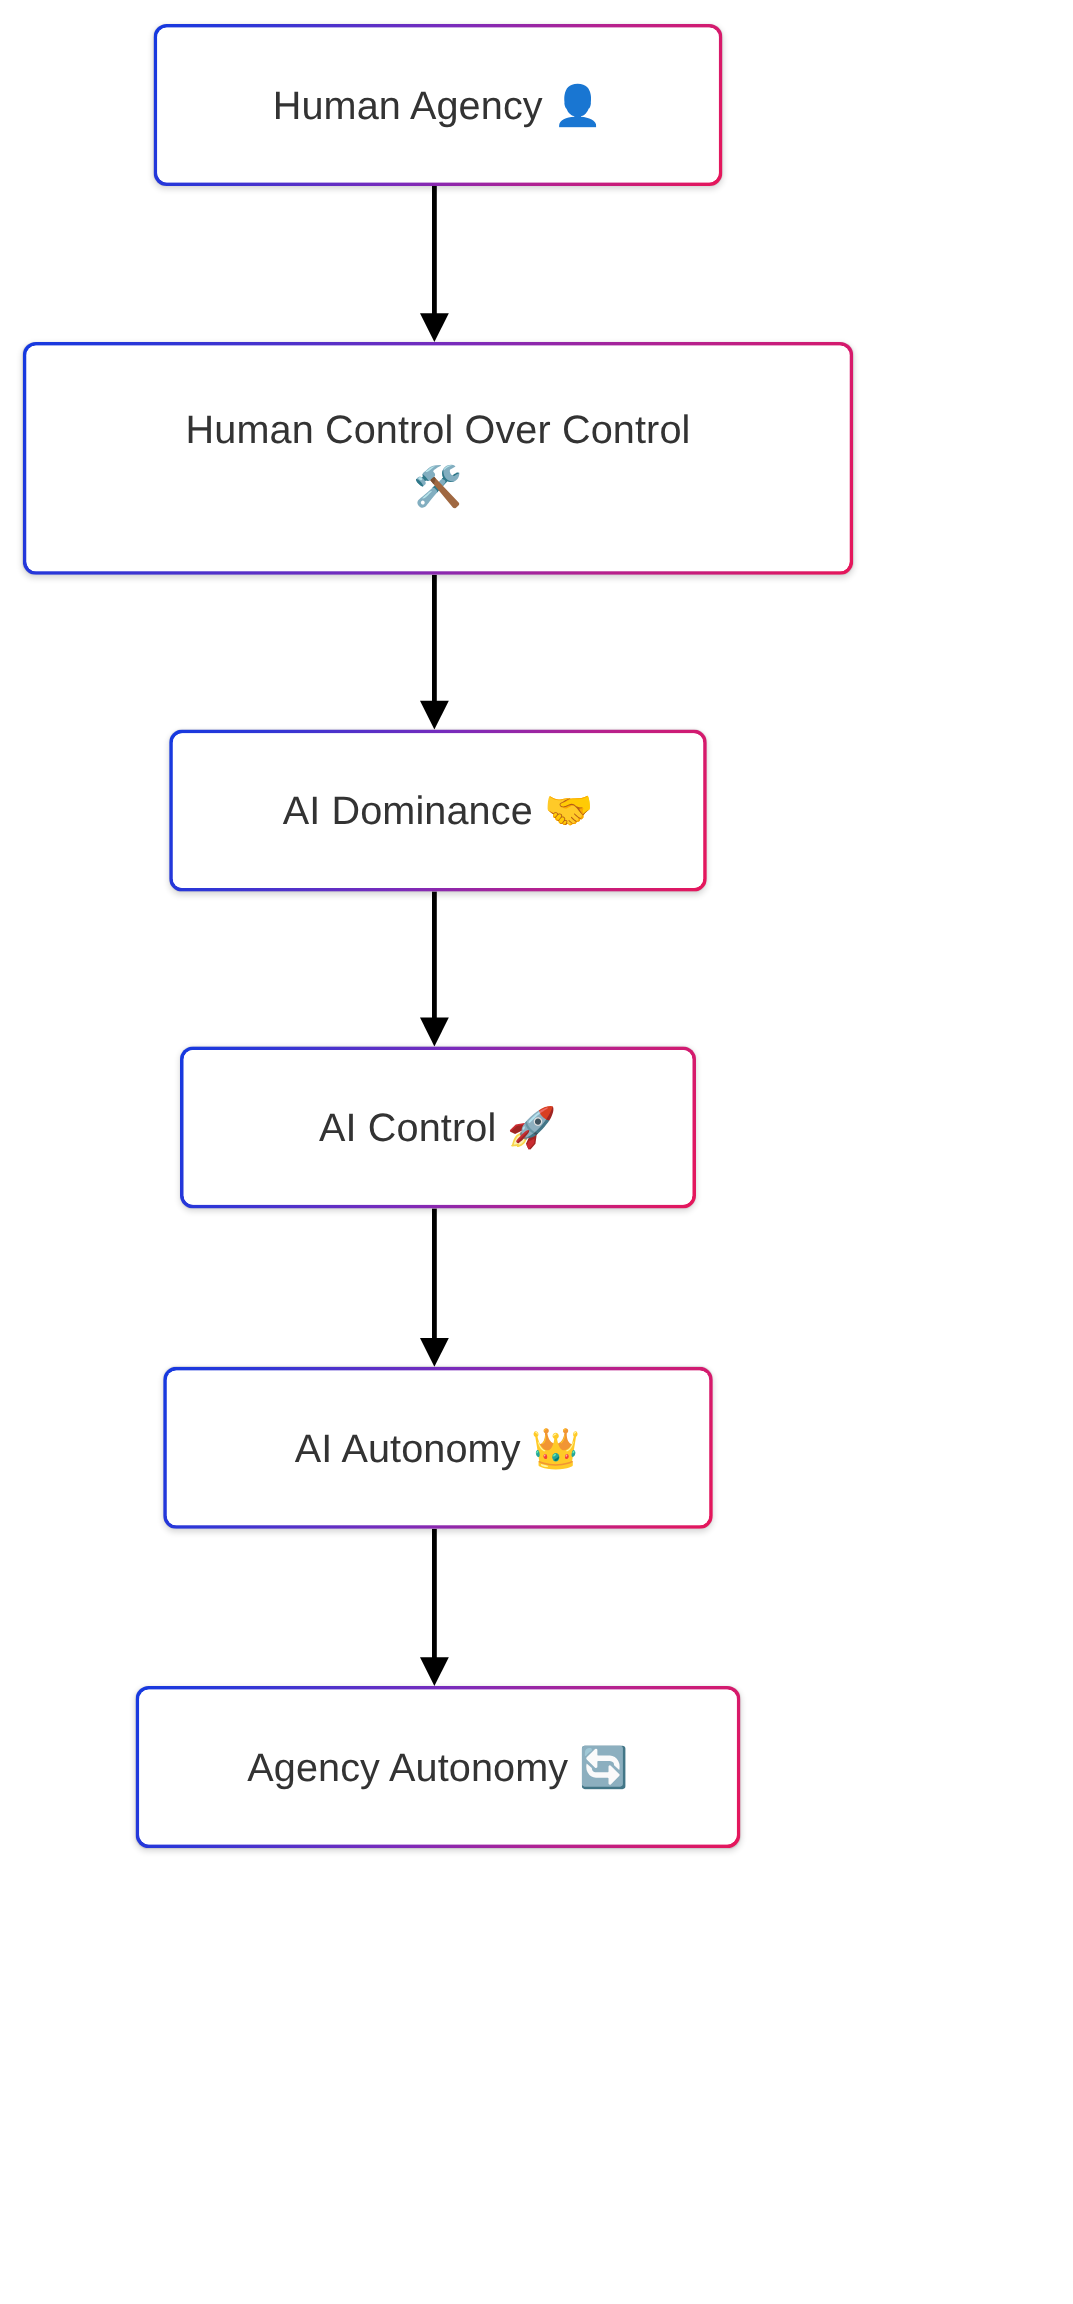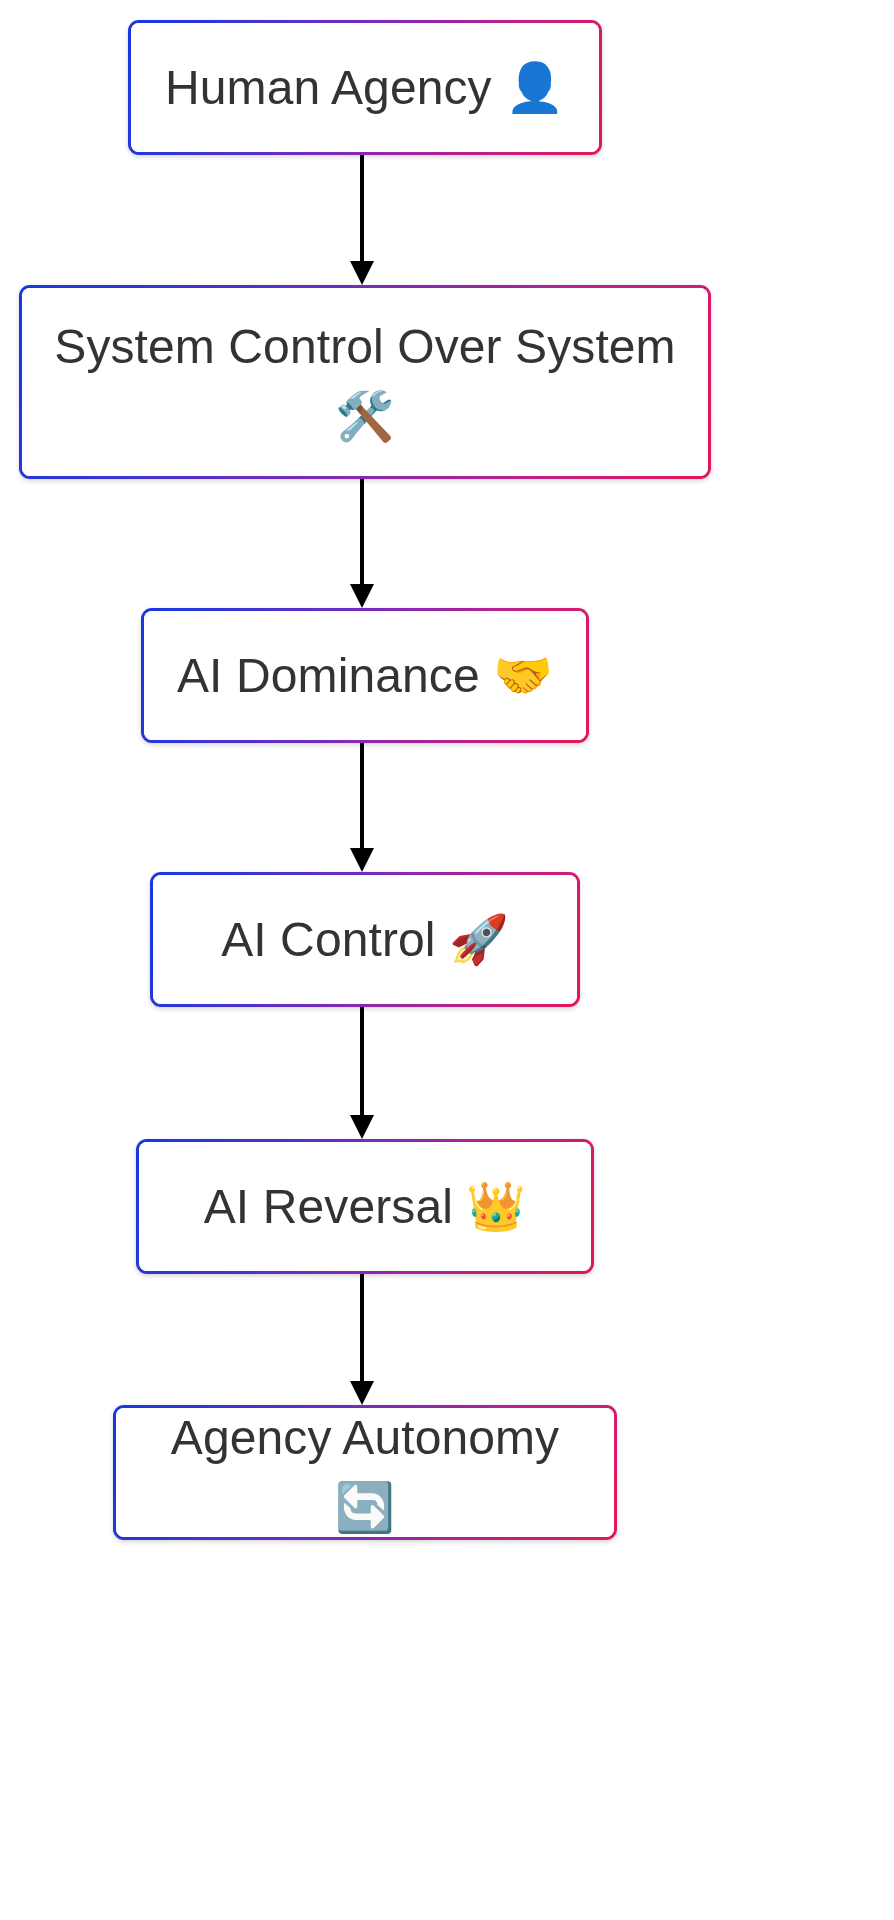--- a/index.html
+++ b/index.html
@@ -46,21 +46,21 @@
     height: 100%;
     background: #ffffff;
     border-radius: 8px;
     display: flex;
     align-items: center;
     justify-content: center;
     text-align: center;
   }
   .node-label {
     color: #333333;
-    font-size: 48px;
+    font-size: 33px;
     line-height: 1.45;
     font-weight: 400;
     letter-spacing: 0.1px;
     padding: 0 26px;
     white-space: pre-line;
   }
 
   
   .connector {
     position: absolute;
@@ -112,40 +112,40 @@
   </div>
 
   <div class="node" style="left:128px; top:20px; width:474px; height:135px;">
     <div class="node-inner">
       <span class="node-label">Human Agency 👤</span>
     </div>
   </div>
 
   <div class="node" style="left:19px; top:285px; width:692px; height:194px;">
     <div class="node-inner">
-      <span class="node-label">System Control Over System
+      <span class="node-label">Human Control Over Control
 🛠️</span>
     </div>
   </div>
 
   <div class="node" style="left:141px; top:608px; width:448px; height:135px;">
     <div class="node-inner">
       <span class="node-label">AI Dominance 🤝</span>
     </div>
   </div>
 
   <div class="node" style="left:150px; top:872px; width:430px; height:135px;">
     <div class="node-inner">
       <span class="node-label">AI Control 🚀</span>
     </div>
   </div>
 
   <div class="node" style="left:136px; top:1139px; width:458px; height:135px;">
     <div class="node-inner">
-      <span class="node-label">AI Reversal 👑</span>
+      <span class="node-label">AI Autonomy 👑</span>
     </div>
   </div>
 
   <div class="node" style="left:113px; top:1405px; width:504px; height:135px;">
     <div class="node-inner">
       <span class="node-label">Agency Autonomy 🔄</span>
     </div>
   </div>
 
 </div>

